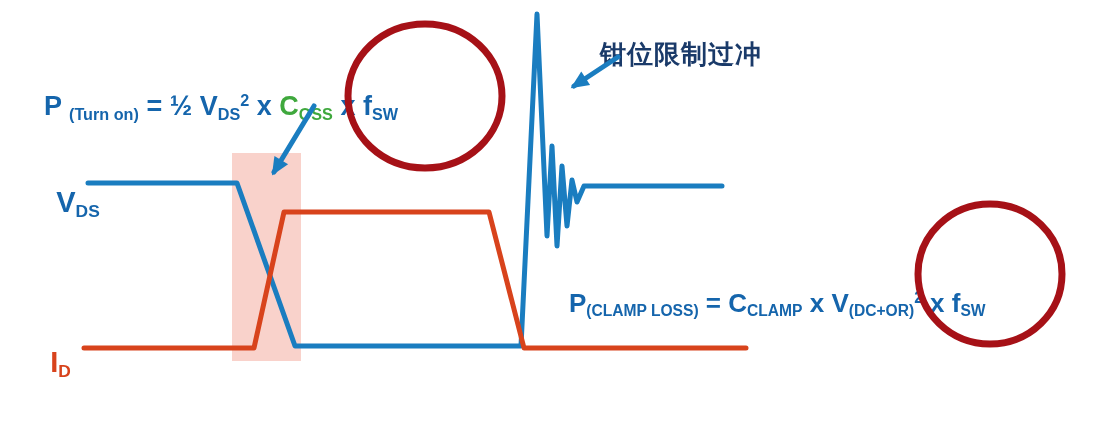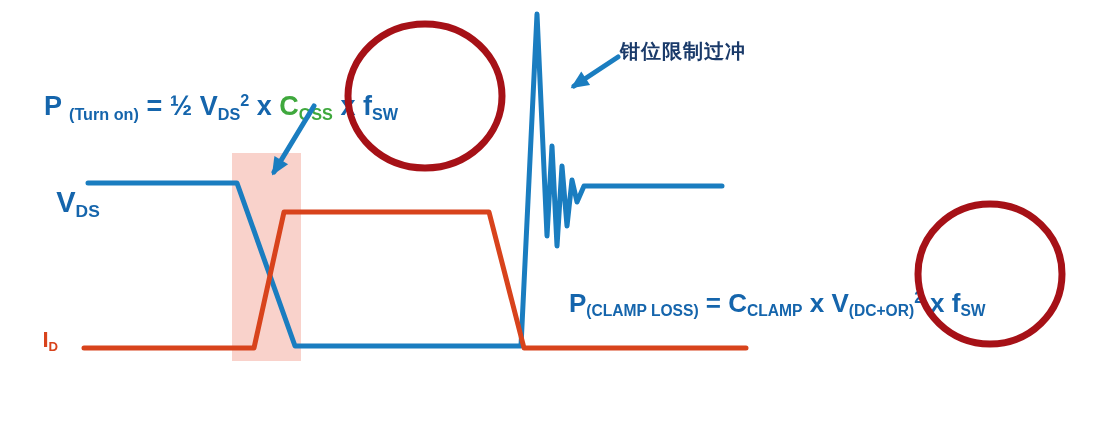--- a/index.html
+++ b/index.html
@@ -16,22 +16,22 @@
   }
   .txt {
     position:absolute; z-index:1;
     font-weight:bold;
     white-space:pre;
     line-height:1.1;
   }
   .f1 { left:14px;  top:62px;  font-size:27px; color:var(--formula-blue); }
   .f2 { left:540px; top:260px; font-size:26px; color:var(--formula-blue); }
   .vds { left:24px; top:155px; font-size:29px; color:var(--formula-blue); }
-  .idl { left:18px; top:304px; font-size:22px; color:var(--waveform-red); }
-  .annot { left:620px; top:40px; font-size:20px; color:var(--annotation-navy); letter-spacing:1px; }
+  .idl { left:18px; top:315px; font-size:29px; color:var(--waveform-red); }
+  .annot { left:600px; top:40px; font-size:26px; color:var(--annotation-navy); letter-spacing:1px; }
   .sb { font-size:0.6em; vertical-align:-0.28em; }
   .sp { font-size:0.6em; vertical-align:0.55em; }
   .green { color:var(--coss-green); }
   .blue-wave { fill:none; stroke:var(--waveform-blue); stroke-width:5; stroke-linejoin:round; stroke-linecap:round; }
   .red-wave  { fill:none; stroke:var(--waveform-red);  stroke-width:5; stroke-linejoin:round; stroke-linecap:round; }
   .blue-arrow { stroke:var(--waveform-blue); stroke-width:5; stroke-linecap:round; }
   .ahp { fill:var(--waveform-blue); }
   .red-circle { fill:none; stroke:var(--circle-red); stroke-width:7; }
   .highlight { fill:var(--highlight-pink); }
 </style>

